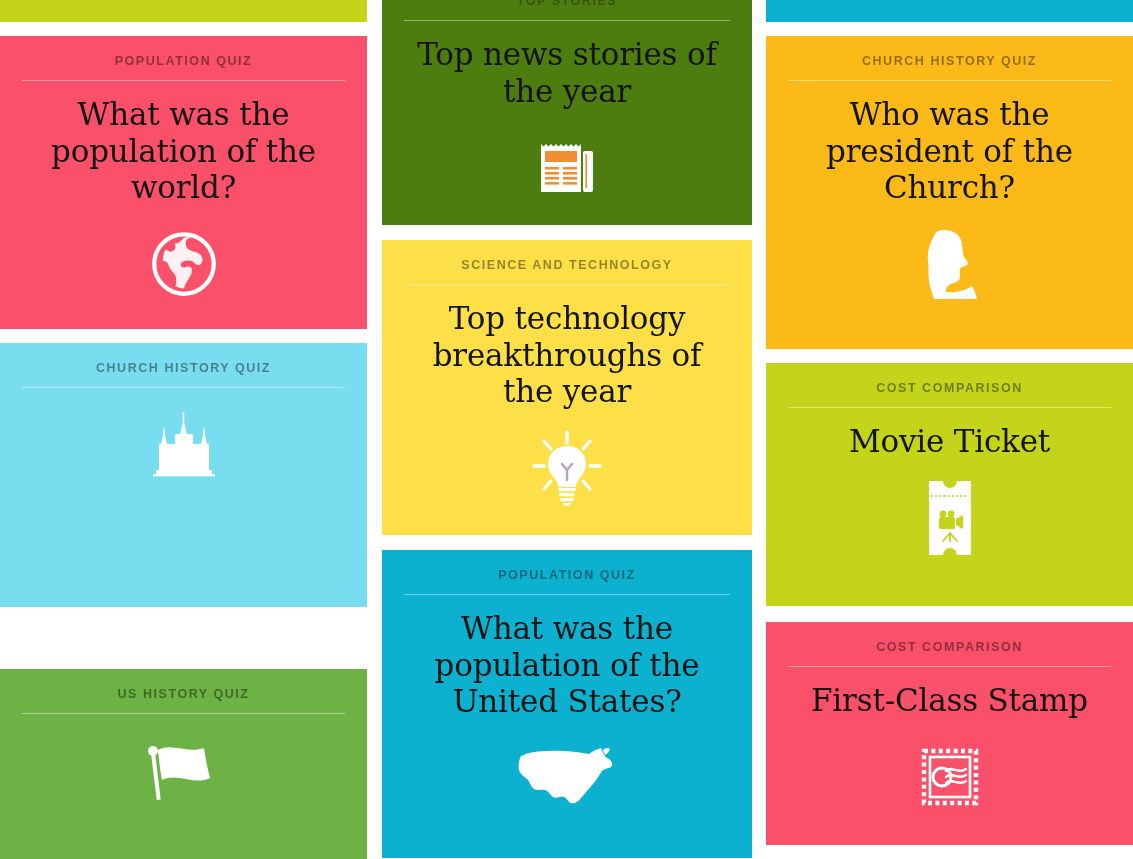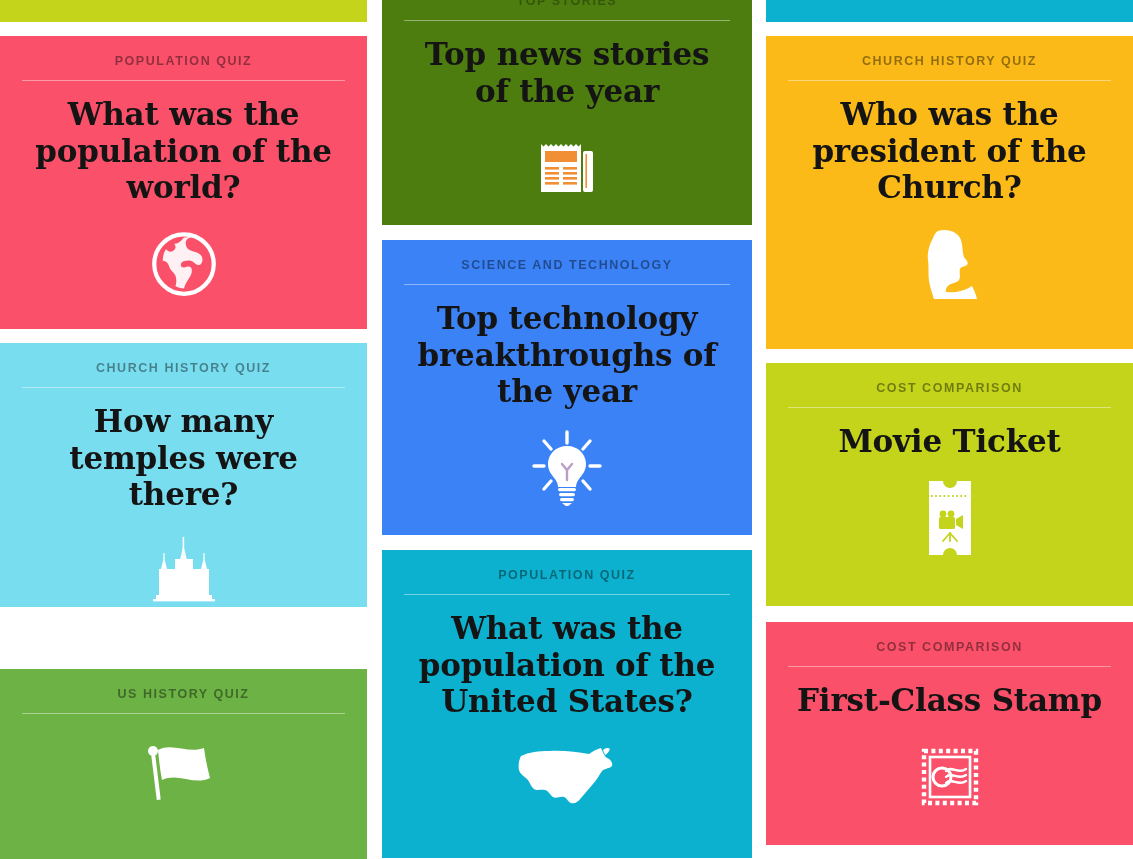--- a/index.html
+++ b/index.html
@@ -47,21 +47,21 @@
   }
   .divider {
     height: 1px;
     width: 100%;
     background: rgba(255,255,255,0.42);
     margin: 0 auto 8px auto;
   }
   .title {
     font-family: "DejaVu Serif", "Liberation Serif", serif;
     font-size: 31px;
-    font-weight: 700;
+    font-weight: 400;
     line-height: 1.18;
     color: #141414;
     letter-spacing: -0.2px;
     padding: 7px 4px 0 4px;
   }
   .icon-wrap {
     margin-top: 20px;
     display: flex;
     align-items: center;
     justify-content: center;
@@ -111,21 +111,20 @@
           </svg>
         </div>
       </div>
     </div>
     <div class="gap-14"></div>
 
     <div class="card c1-b" style="background:#79DDF0">
       <div class="card-inner">
         <div class="eyebrow">CHURCH HISTORY QUIZ</div>
         <div class="divider"></div>
-        <div class="title">How many temples were there?</div>
         <div class="icon-wrap">
           <svg width="62" height="72" viewBox="0 0 62 72" fill="#fff">
             <rect x="29.6" y="2" width="1.6" height="12"></rect>
             <path d="M30.4 10 L27 25 L34 25 Z"></path>
             <path d="M11 22 L8 34 L14 34 Z"></path>
             <path d="M51 22 L48 34 L54 34 Z"></path>
             <rect x="10.4" y="18" width="1.2" height="6"></rect>
             <rect x="50.4" y="18" width="1.2" height="6"></rect>
             <path d="M6 34 h50 v26 h-50 Z"></path>
             <path d="M22 24 h18 v36 h-18 Z"></path>
@@ -175,21 +174,21 @@
               <rect x="25" y="39" width="14" height="2.6"></rect>
               <rect x="7" y="44" width="14" height="2.6"></rect>
               <rect x="25" y="44" width="14" height="2.6"></rect>
             </g>
           </svg>
         </div>
       </div>
     </div>
     <div class="gap-15"></div>
 
-    <div class="card c2-a" style="background:#3b82f6">
+    <div class="card c2-a" style="background:#fde047">
       <div class="card-inner">
         <div class="eyebrow">SCIENCE AND TECHNOLOGY</div>
         <div class="divider"></div>
         <div class="title">Top technology breakthroughs of the year</div>
         <div class="icon-wrap">
           <svg width="74" height="76" viewBox="0 0 74 76" fill="none">
             <g stroke="#fff" stroke-width="3.4" stroke-linecap="round">
               <line x1="37" y1="2" x2="37" y2="13"></line>
               <line x1="14" y1="11" x2="21" y2="19"></line>
               <line x1="60" y1="11" x2="53" y2="19"></line>

